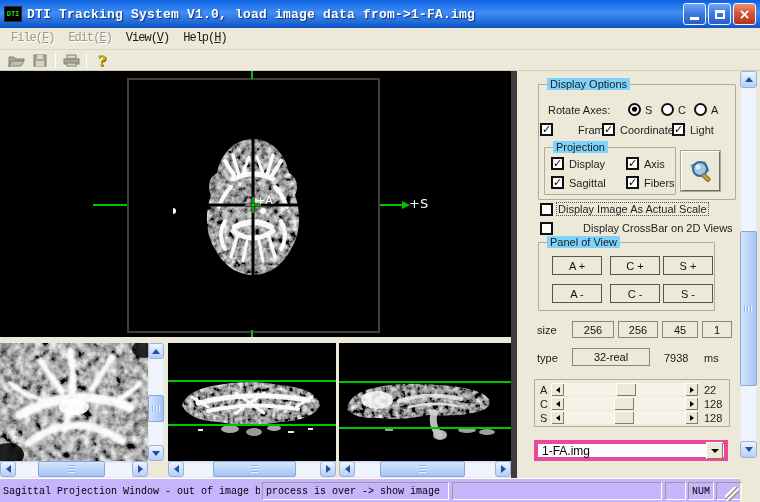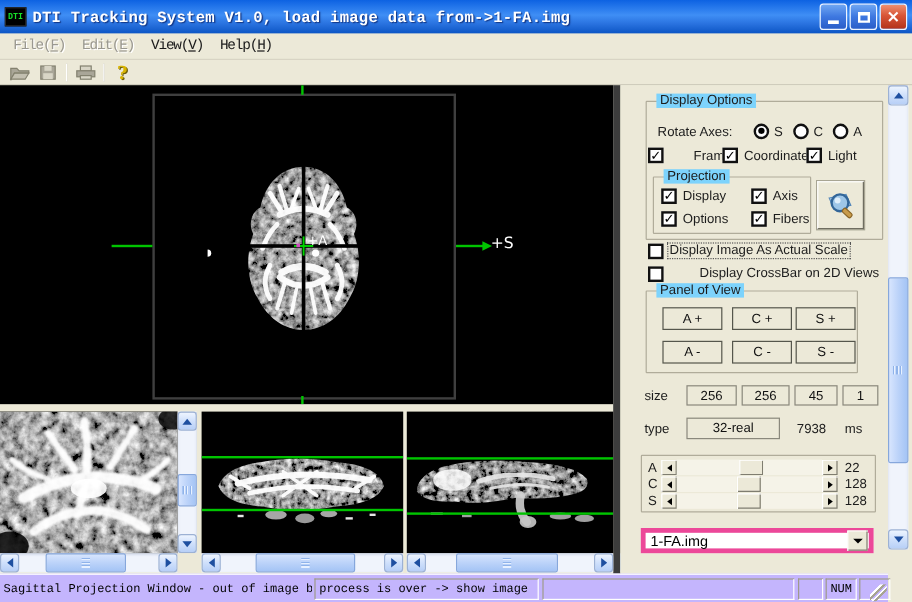--- a/index.html
+++ b/index.html
@@ -417,21 +417,21 @@
       <span>✓</span>
     </div>
   <span class="lbl abs" style="left:569px; top:158px;">Display</span>
   <div class="chk" style="left:626px; top:157px;">
       <span>✓</span>
     </div>
   <span class="lbl abs" style="left:644px; top:158px;">Axis</span>
   <div class="chk" style="left:551px; top:176px;">
       <span>✓</span>
     </div>
-  <span class="lbl abs" style="left:569px; top:177px;">Options</span>
+  <span class="lbl abs" style="left:569px; top:177px;">Sagittal</span>
   <div class="chk" style="left:626px; top:176px;">
       <span>✓</span>
     </div>
   <span class="lbl abs" style="left:644px; top:177px;">Fibers</span>
 
   <div class="mag-btn">
     <svg width="28" height="28" viewBox="0 0 28 28">
       <path d="M4,8 L18,5 L22,14 L8,17 Z" fill="#bcd8ee" stroke="#5588bb" stroke-width="1"></path>
       <circle cx="13" cy="12" r="7" fill="#9ec6e8" stroke="#336699" stroke-width="2"></circle>
       <circle cx="11" cy="10" r="2.5" fill="#dfeefb"></circle>

